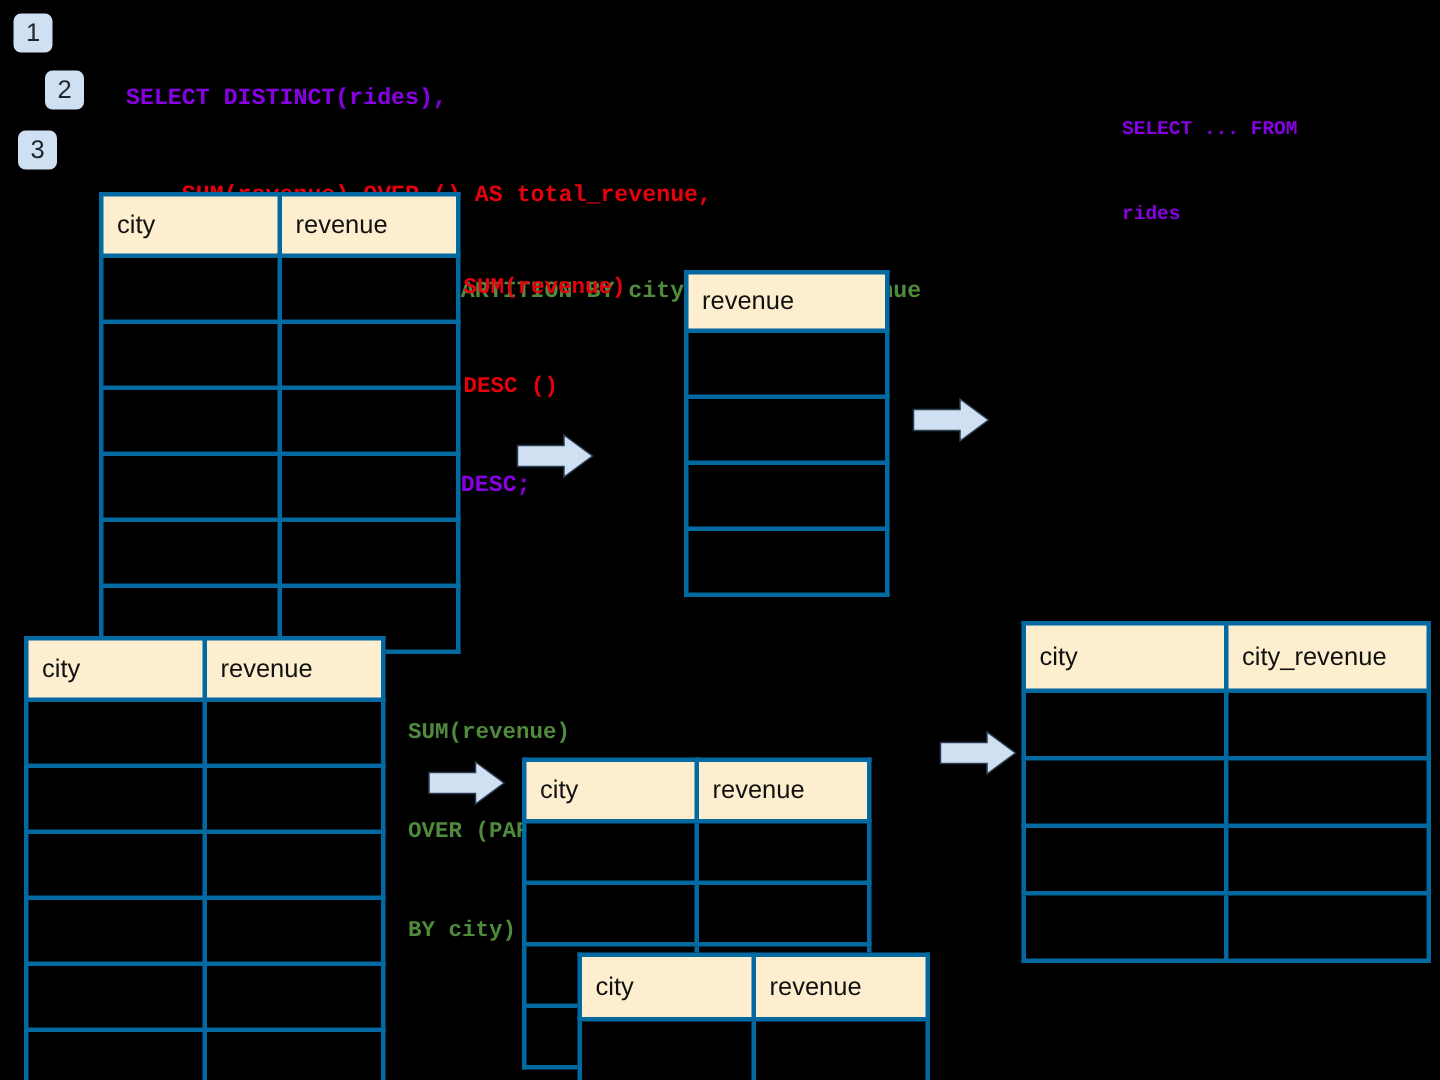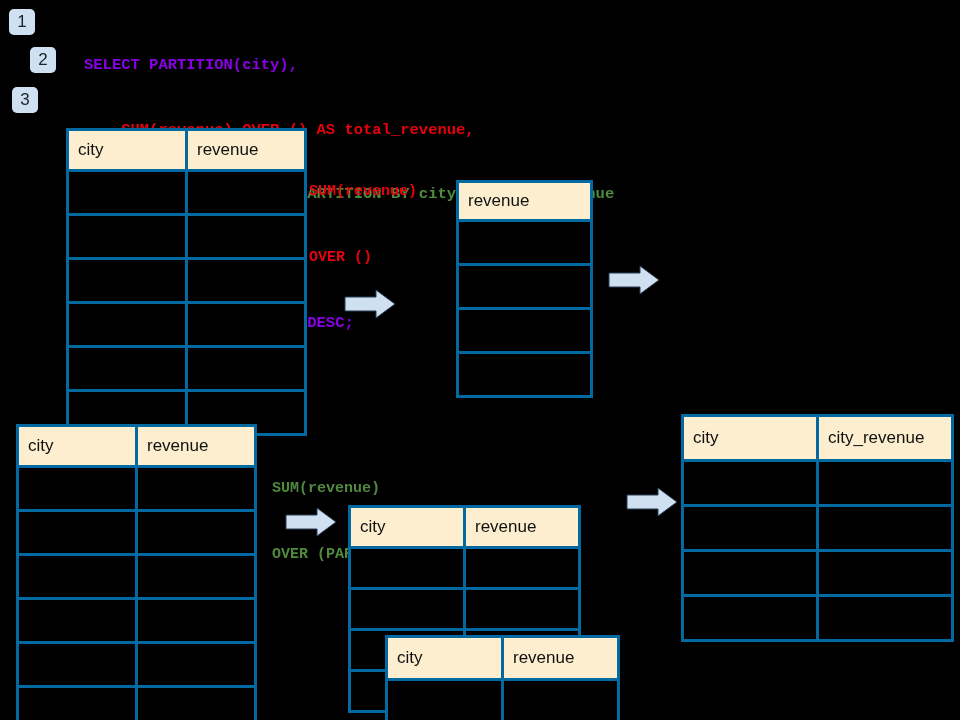--- a/index.html
+++ b/index.html
@@ -108,36 +108,41 @@
 </head>
 <body>
 
 <div id="canvas">
 
   <div class="step-badge" style="left:9px; top:9px;">1</div>
   <div class="step-badge" style="left:30px; top:47px;">2</div>
   <div class="step-badge" style="left:12px; top:87px;">3</div>
 
   <div class="sql-code" style="left:84px; top:12px;">
-    <div class="sql-line c-violet">SELECT PARTITION(city),</div>
+    <div class="sql-line c-violet">SELECT DISTINCT(rides),</div>
     <div class="sql-line c-red">    SUM(revenue) OVER () AS total_revenue,</div>
     <div class="sql-line c-green">    SUM(revenue) OVER (PARTITION BY city) as city_revenue</div>
     <div class="sql-line c-violet">  FROM rides</div>
     <div class="sql-line c-violet">  ORDER by city_revenue DESC;</div>
   </div>
 
+  <div class="inline-note" style="left:748px; top:38px;">
+    <div>SELECT ... FROM</div>
+    <div>rides</div>
+  </div>
 
   <div class="annot red" style="left:309px; top:137px;">
     <div>SUM(revenue)</div>
-    <div>OVER ()</div>
+    <div>DESC ()</div>
   </div>
 
   <div class="annot green" style="left:272px; top:434px;">
     <div>SUM(revenue)</div>
     <div>OVER (PARTITION</div>
+    <div>BY city)</div>
   </div>
 
   <table class="tbl" style="left:66px; top:128px; width:238px;">
     <colgroup>
         <col style="width:119px">
         <col style="width:119px">
       </colgroup>
     <thead>
       <tr>
         <th style="height:38px;">city</th>

